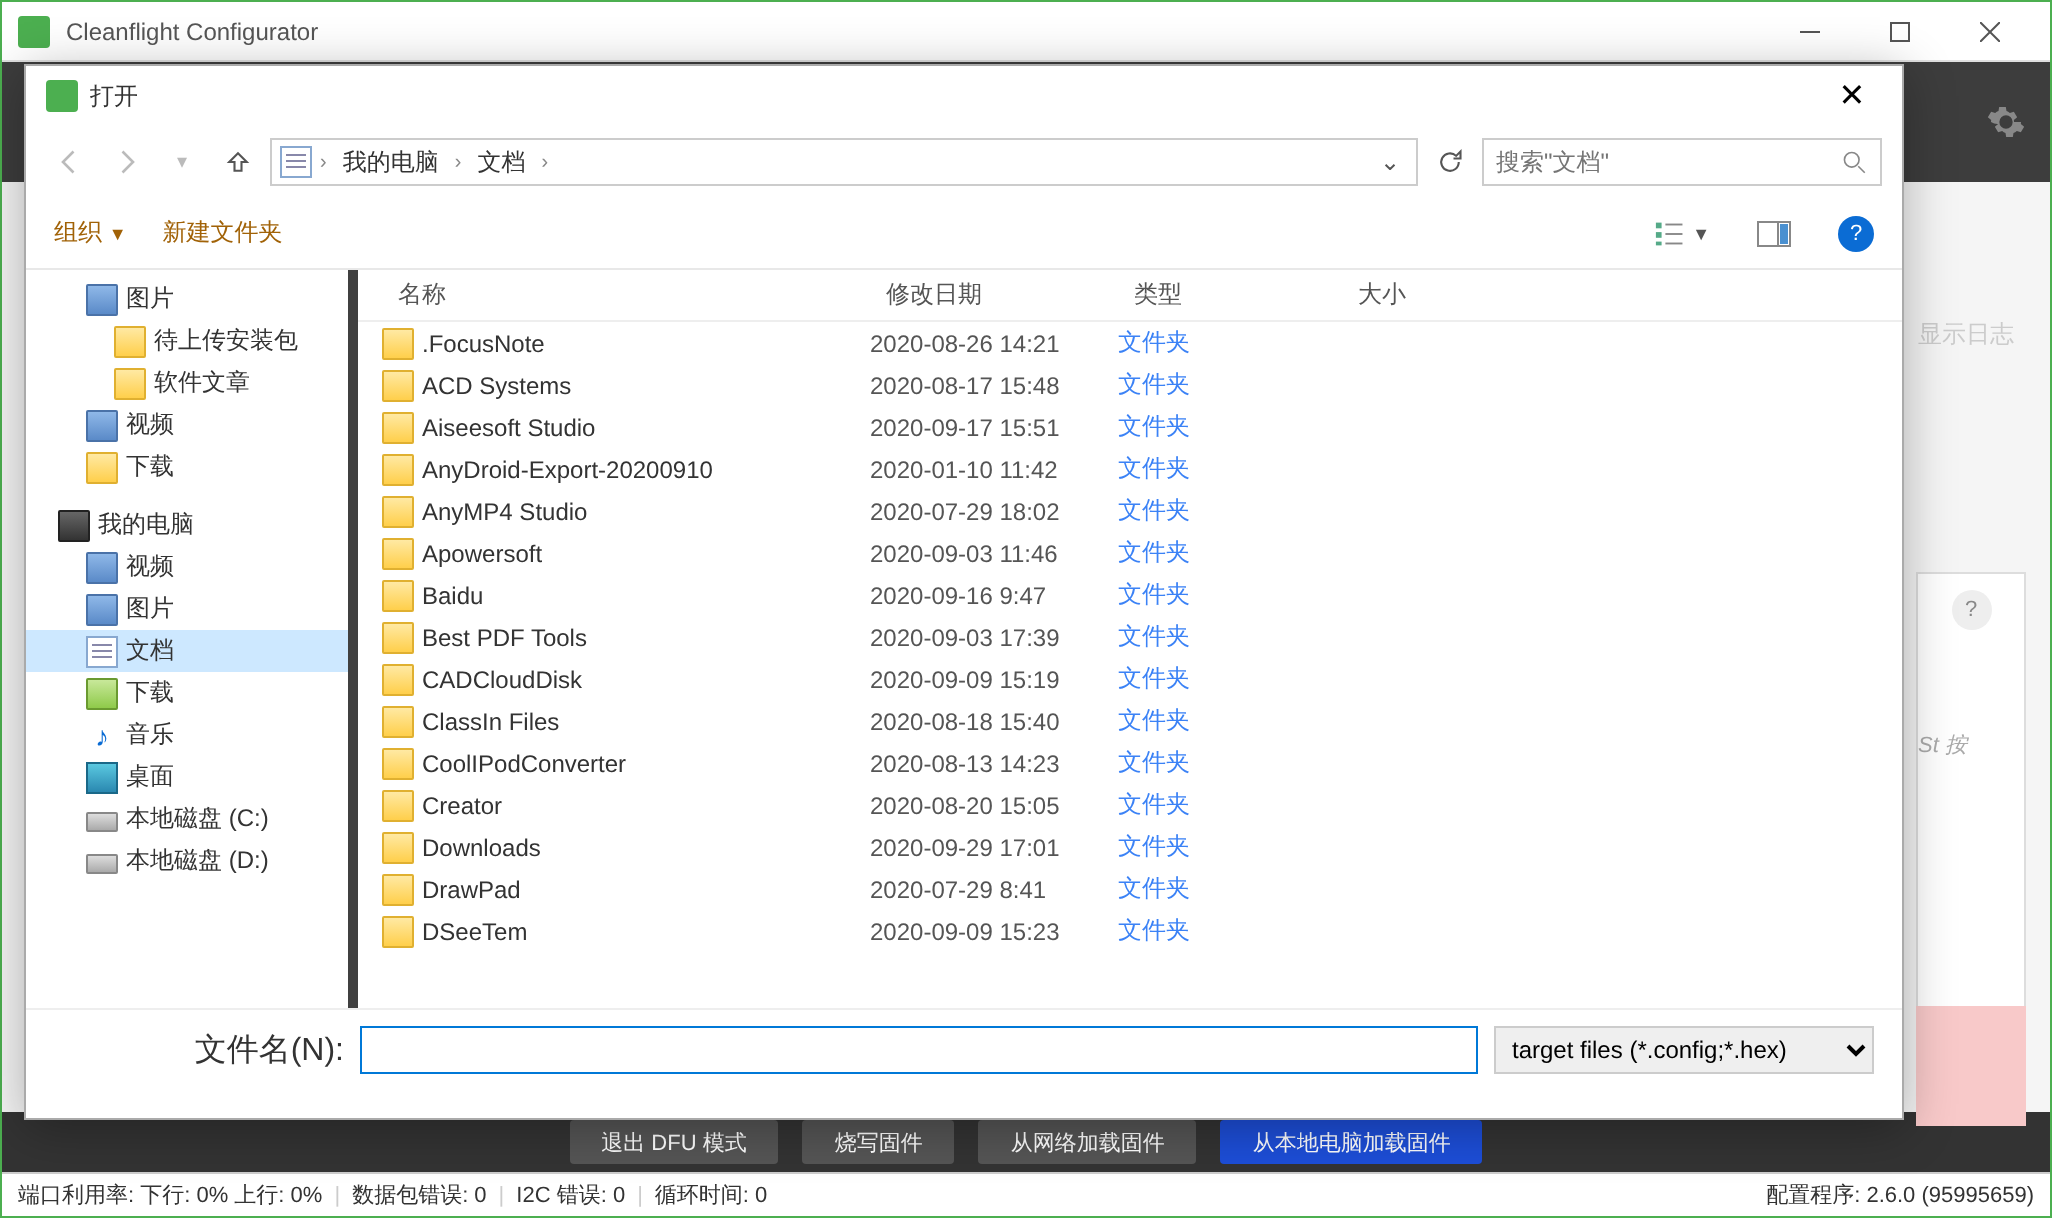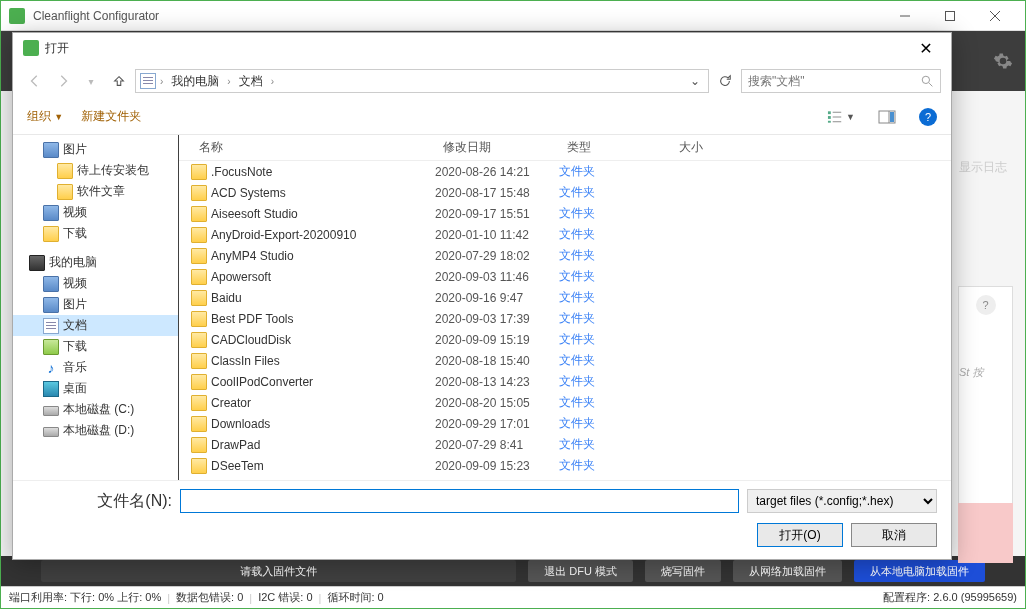--- a/index.html
+++ b/index.html
@@ -51,21 +51,21 @@
 .search-box input { border: none; outline: none; flex: 1; font-size: 12px; color: #888; background: transparent; }
 .search-box .sicon { margin-left: 4px; }
 
 .dlg-toolbar { height: 36px; border-bottom: 1px solid #e8e8e8; display: flex; align-items: center; padding: 0 14px; gap: 18px; }
 .dlg-toolbar .tb-item { color: #a16207; font-size: 12px; cursor: pointer; }
 .dlg-toolbar .spacer { flex: 1; }
 .dlg-toolbar .view-btn { width: 28px; height: 22px; display: flex; align-items: center; justify-content: center; color: #555; }
 .dlg-toolbar .help { width: 18px; height: 18px; border-radius: 50%; background: #0b6cd4; color: #fff; display: flex; align-items: center; justify-content: center; font-size: 11px; }
 
 .dlg-main { flex: 1; display: flex; overflow: hidden; border-bottom: 1px solid #eee; }
-.dlg-tree { width: 166px; border-right: 1px solid #404040; overflow-y: auto; padding: 4px 0; }
+.dlg-tree { width: 166px; border-right: 5px solid #404040; overflow-y: auto; padding: 4px 0; }
 .tree-item { height: 21px; display: flex; align-items: center; padding-left: 30px; gap: 4px; font-size: 12px; color: #333; cursor: pointer; white-space: nowrap; }
 .tree-item.lvl0 { padding-left: 16px; }
 .tree-item.sel { background: #cde8ff; }
 .tree-item .ticon { width: 16px; height: 16px; flex-shrink: 0; }
 .tree-spacer { height: 8px; }
 
 .dlg-list { flex: 1; display: flex; flex-direction: column; overflow: hidden; }
 .list-header { height: 26px; display: flex; align-items: center; border-bottom: 1px solid #eee; color: #555; font-size: 12px; }
 .list-header .col { padding: 0 8px; }
 .col-name { width: 256px; padding-left: 20px !important; }
@@ -139,21 +139,20 @@
 
   <div class="app-body">
     <div class="bg-panel">
       <div class="q">?</div>
       <div class="txt">St 按</div>
     </div>
     <div class="bg-redband"></div>
   </div>
 
   <div class="app-bottom-buttons">
-    <div class="bbtn wide">请载入固件文件</div>
     <div class="bbtn">退出 DFU 模式</div>
     <div class="bbtn">烧写固件</div>
     <div class="bbtn">从网络加载固件</div>
     <div class="bbtn green">从本地电脑加载固件</div>
   </div>
 
   <div class="app-status">
     <span>端口利用率: 下行: 0% 上行: 0%</span>
       <span class="sep">|</span>
     <span>数据包错误: 0</span>
@@ -403,18 +402,14 @@
   </div>
 
   <div class="dlg-bottom">
     <div class="fname-row">
       <span class="lbl">文件名(N):</span>
       <input type="text" style="border: 1px solid rgb(0, 120, 215);">
       <select>
         <option>target files (*.config;*.hex)</option>
       </select>
     </div>
-    <div class="btn-row">
-      <button class="primary">打开(O)</button>
-      <button>取消</button>
-    </div>
   </div>
 </div>
 
 </body></html>

